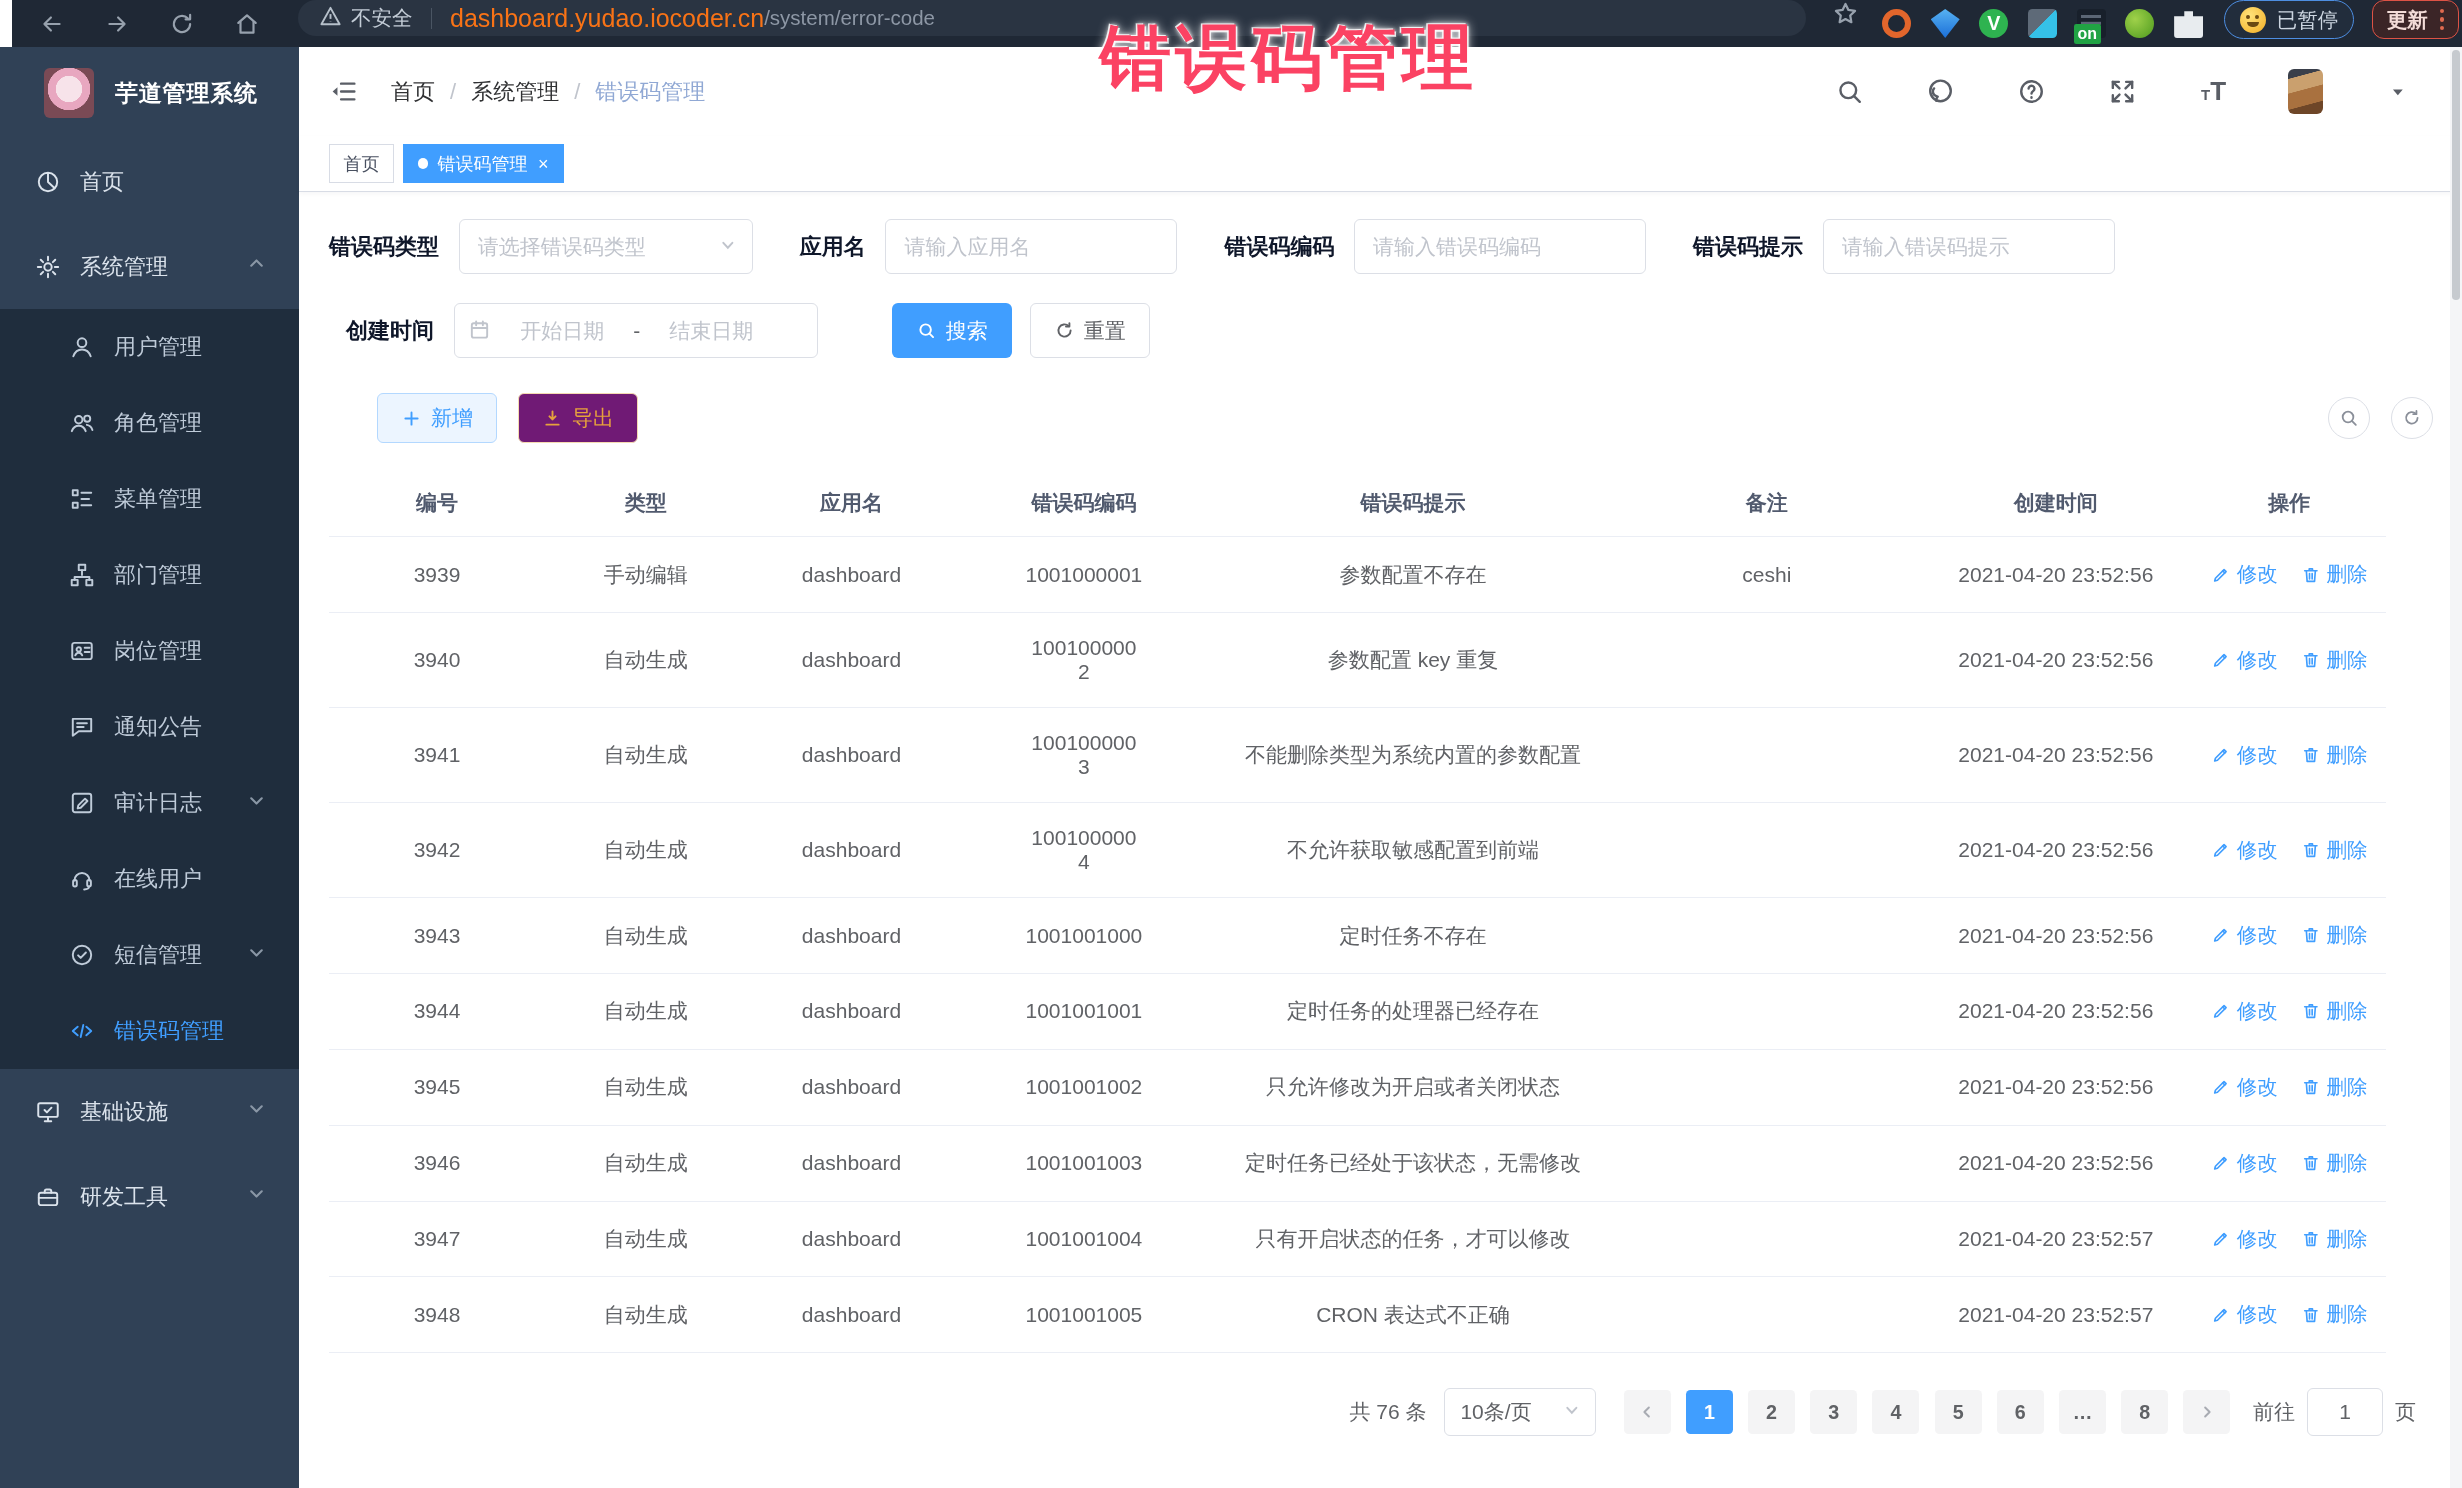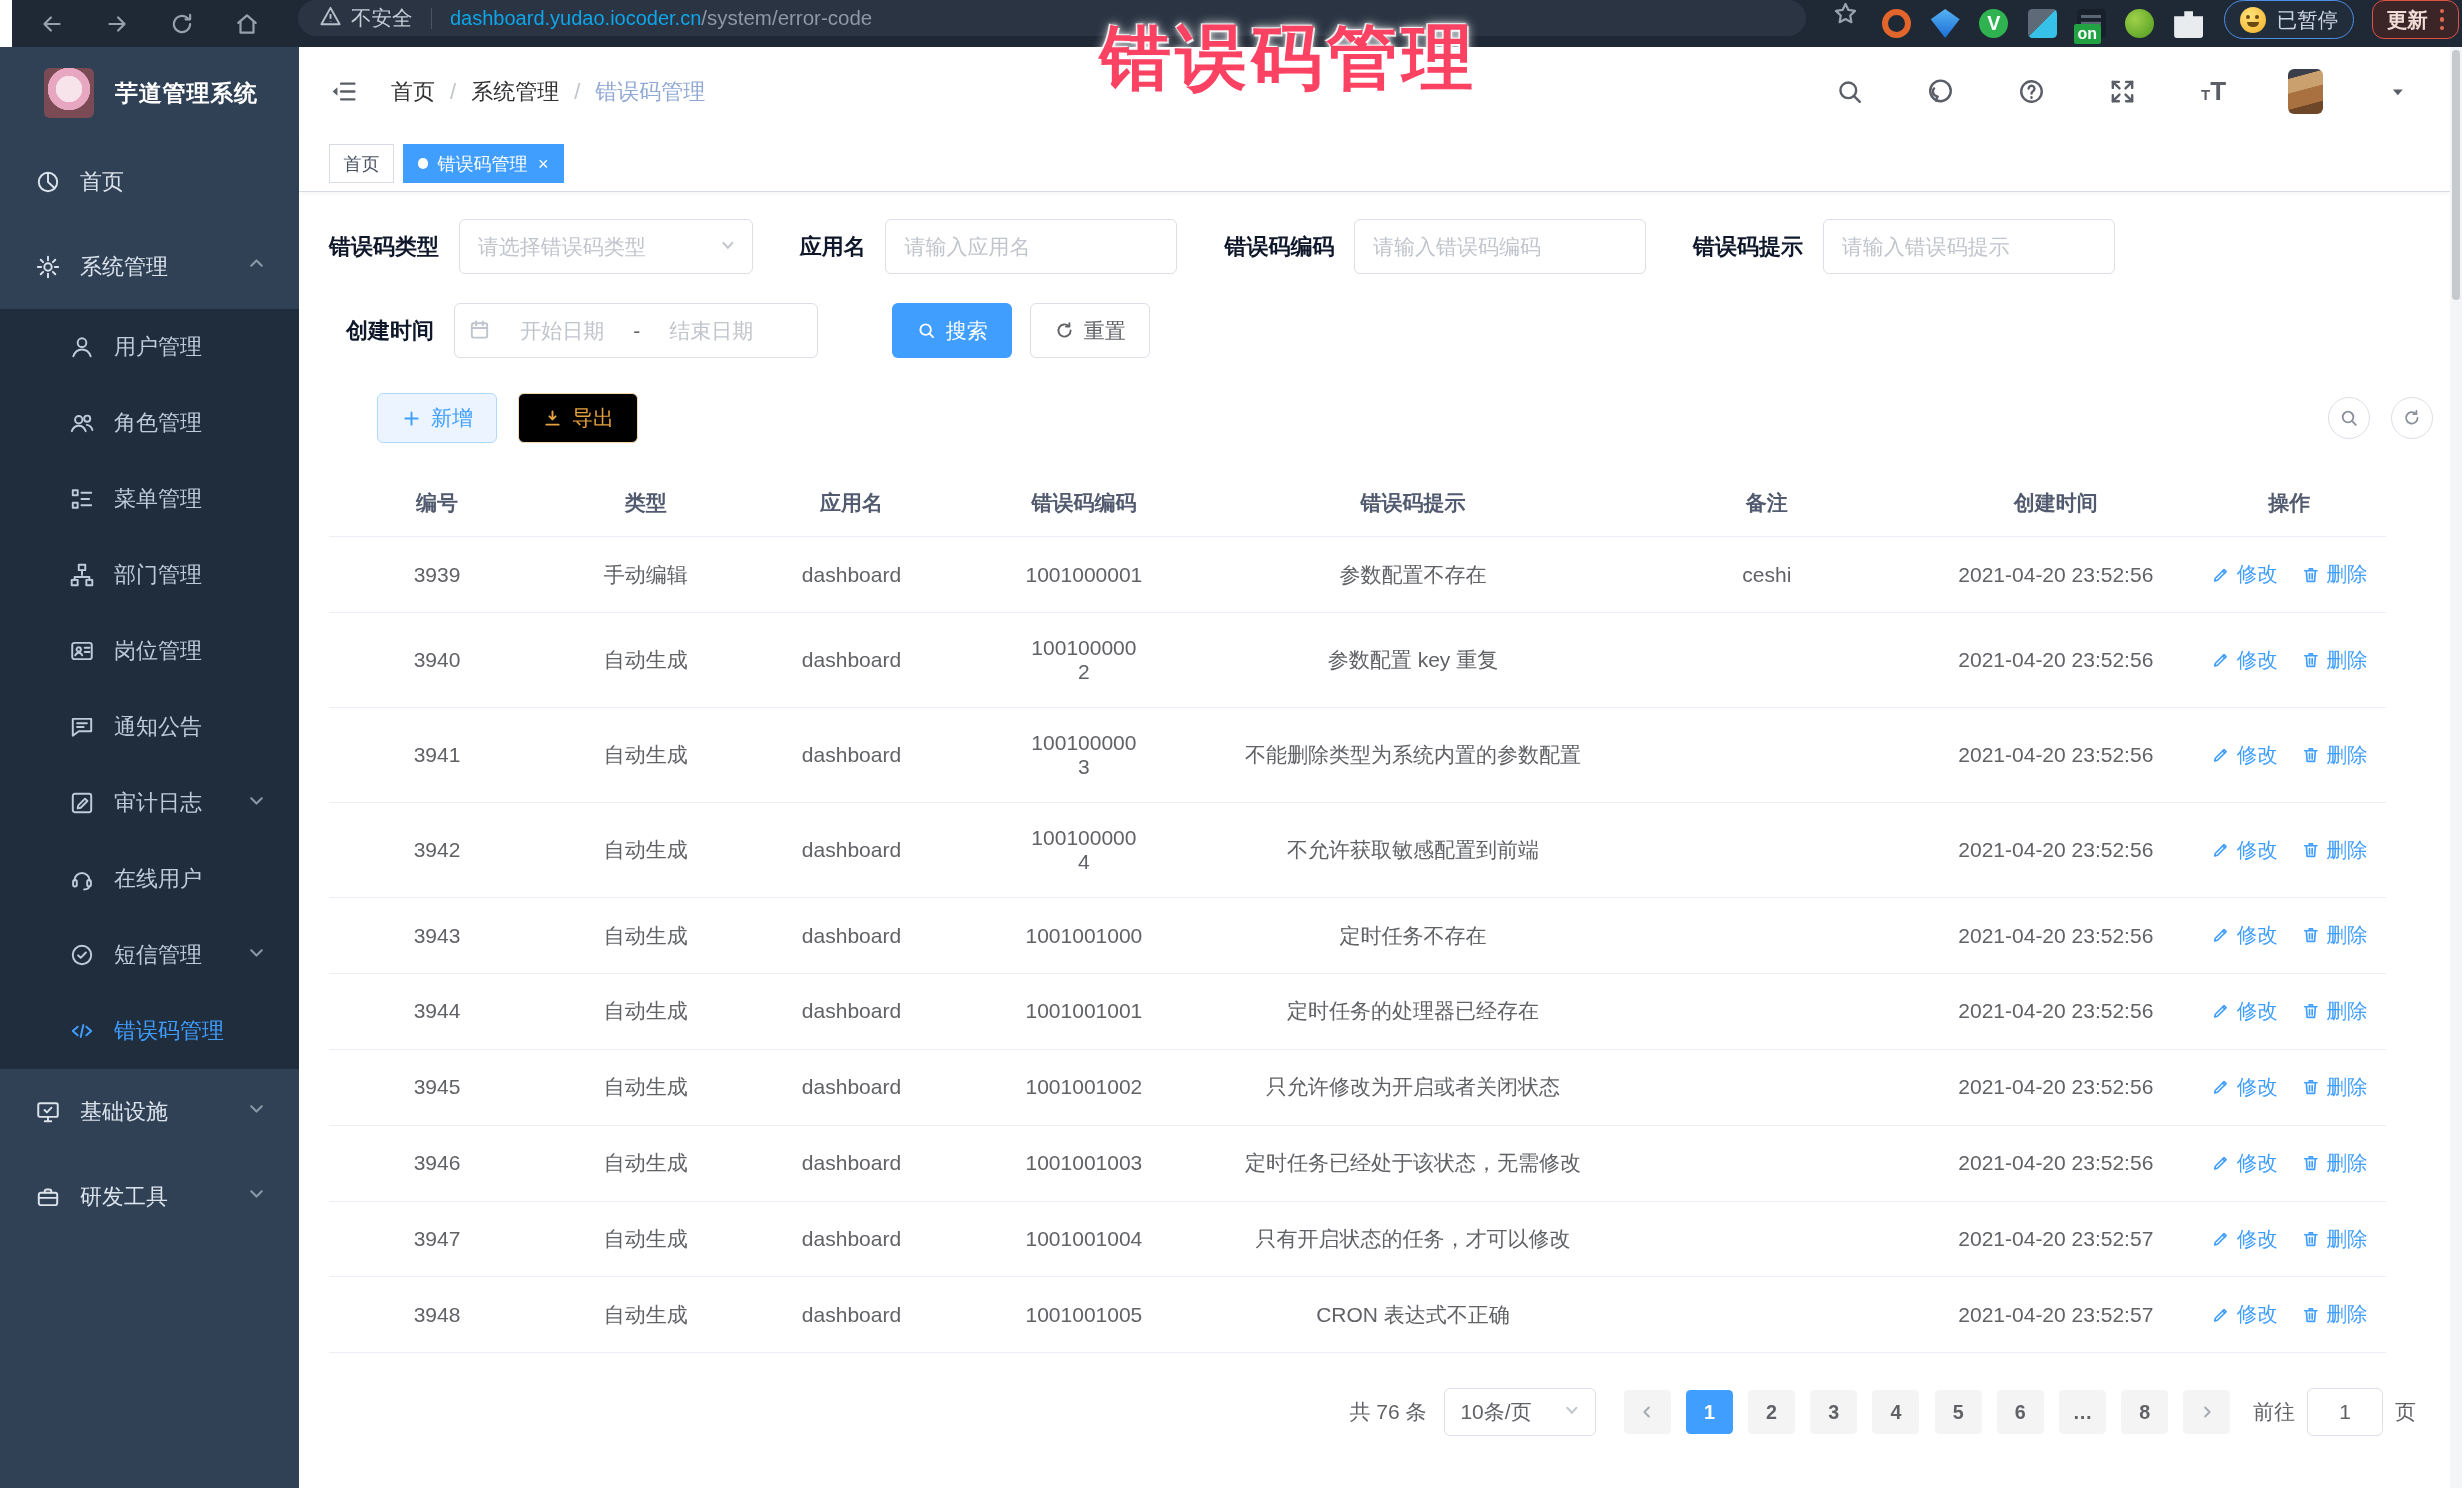--- a/index.html
+++ b/index.html
@@ -9,21 +9,21 @@
 
   
   .browser-bar { height:47px; background:#1f2835; display:flex; position:relative; z-index:5;margin-left:12px; }
   .bnav { display:flex; align-items:center; gap:32px; margin-left:23px; }
   .bnav .bicon { width:33px; height:33px; display:flex; align-items:center; justify-content:center; color:#97a1ad; }
   .bicon svg { width:26px; height:26px; stroke:#97a1ad; stroke-width:2; fill:none; stroke-linecap:round; stroke-linejoin:round; }
   .url-pill { margin-left:35px; width:1508px; height:36px; border-radius:18px; background:#2a3442; display:flex; align-items:center; padding:0 21px; }
   .warn-ico svg { width:23px; height:23px; stroke:#b6c0ca; stroke-width:2; fill:none; stroke-linejoin:round; }
   .sec-label { color:#c3ccd6; font-size:20.5px; margin-left:9px; }
   .url-div { width:1.5px; height:21px; background:#4a5563; margin:0 18px; }
-  .url-host { color:#0ea5e9; font-size:20px; }
+  .url-host { color:#f97316; font-size:25px; }
   .url-path { color:#8d97a5; font-size:20.5px; }
   .star-ico { margin-left:26px; }
   .star-ico svg { width:27px; height:27px; stroke:#97a1ad; stroke-width:2; fill:none; stroke-linejoin:round; }
   .ext-area { display:flex; align-items:center; gap:19.7px; margin-left:23px; }
   .ext { width:29px; height:29px; border-radius:6px; position:relative; }
   .ext-donut { border-radius:50%; border:6.8px solid #e2662c; background:transparent; }
   .ext-gem { background:linear-gradient(180deg,#57b2f2,#1b6fd8); clip-path:polygon(50% 0,100% 35%,50% 100%,0 35%); border-radius:0; }
   .ext-check { border-radius:50%; background:#2eb350; color:#fff; font-size:19.7px; font-weight:bold; display:flex; align-items:center; justify-content:center; }
   .ext-grid { background:linear-gradient(135deg,#5e6a78 50%,#35c1e8 50%); border-radius:4.5px; }
   .ext-list { background:#18202b; border-radius:3.8px; }
@@ -106,21 +106,21 @@
   .btn { height:55px; border-radius:6px; font-size:21px; display:inline-flex; align-items:center; justify-content:center; gap:9px; padding:0 23px; cursor:pointer; border:1.5px solid transparent; white-space:nowrap; }
   .btn svg { width:21px; height:21px; fill:none; stroke-width:2.2; stroke-linecap:round; stroke-linejoin:round; }
   .btn-primary { background:#409EFF; color:#fff; margin-left:27px; }
   .btn-primary svg { stroke:#fff; }
   .btn-plain { background:#fff; color:#606266; border-color:#dcdfe6; margin-left:18px; }
   .btn-plain svg { stroke:#606266; }
 
   .toolbar { margin-top:35px; display:flex; align-items:center;margin-left:48px; }
   .btn-add { height:50px; background:#ecf5ff; border-color:#b3d8ff; color:#409EFF; }
   .btn-add svg { stroke:#409EFF; }
-  .btn-export { height:50px; background:#000000; border-color:#f5dab1; color:#e6a23c; margin-left:21px; }
+  .btn-export { height:50px; background:#701a75; border-color:#f5dab1; color:#e6a23c; margin-left:21px; }
   .btn-export svg { stroke:#e6a23c; }
   .tool-right { margin-left:auto; margin-right:-47px; display:flex; gap:21px; }
   .circle-btn { width:42px; height:42px; border-radius:50%; border:1.5px solid #dcdfe6; background:#fff; display:flex; align-items:center; justify-content:center; cursor:pointer; }
   .circle-btn svg { width:19.7px; height:19.7px; stroke:#8a8f99; fill:none; stroke-width:2.2; stroke-linecap:round; stroke-linejoin:round; }
 
   
   table.grid { width:100%; border-collapse:collapse; margin-top:26px; table-layout:fixed; }
   .grid th { font-size:21px; color:#515a6e; font-weight:bold; padding:19.7px 7.6px; border-bottom:1.5px solid #ebeef5; text-align:center; }
   .grid td { font-size:21px; color:#606266; padding:23px 7.6px; border-bottom:1.5px solid #ebeef5; text-align:center; word-break:break-word; }
   .op-link { color:#409EFF; display:inline-flex; align-items:center; gap:6px; cursor:pointer; font-size:20.5px; }

